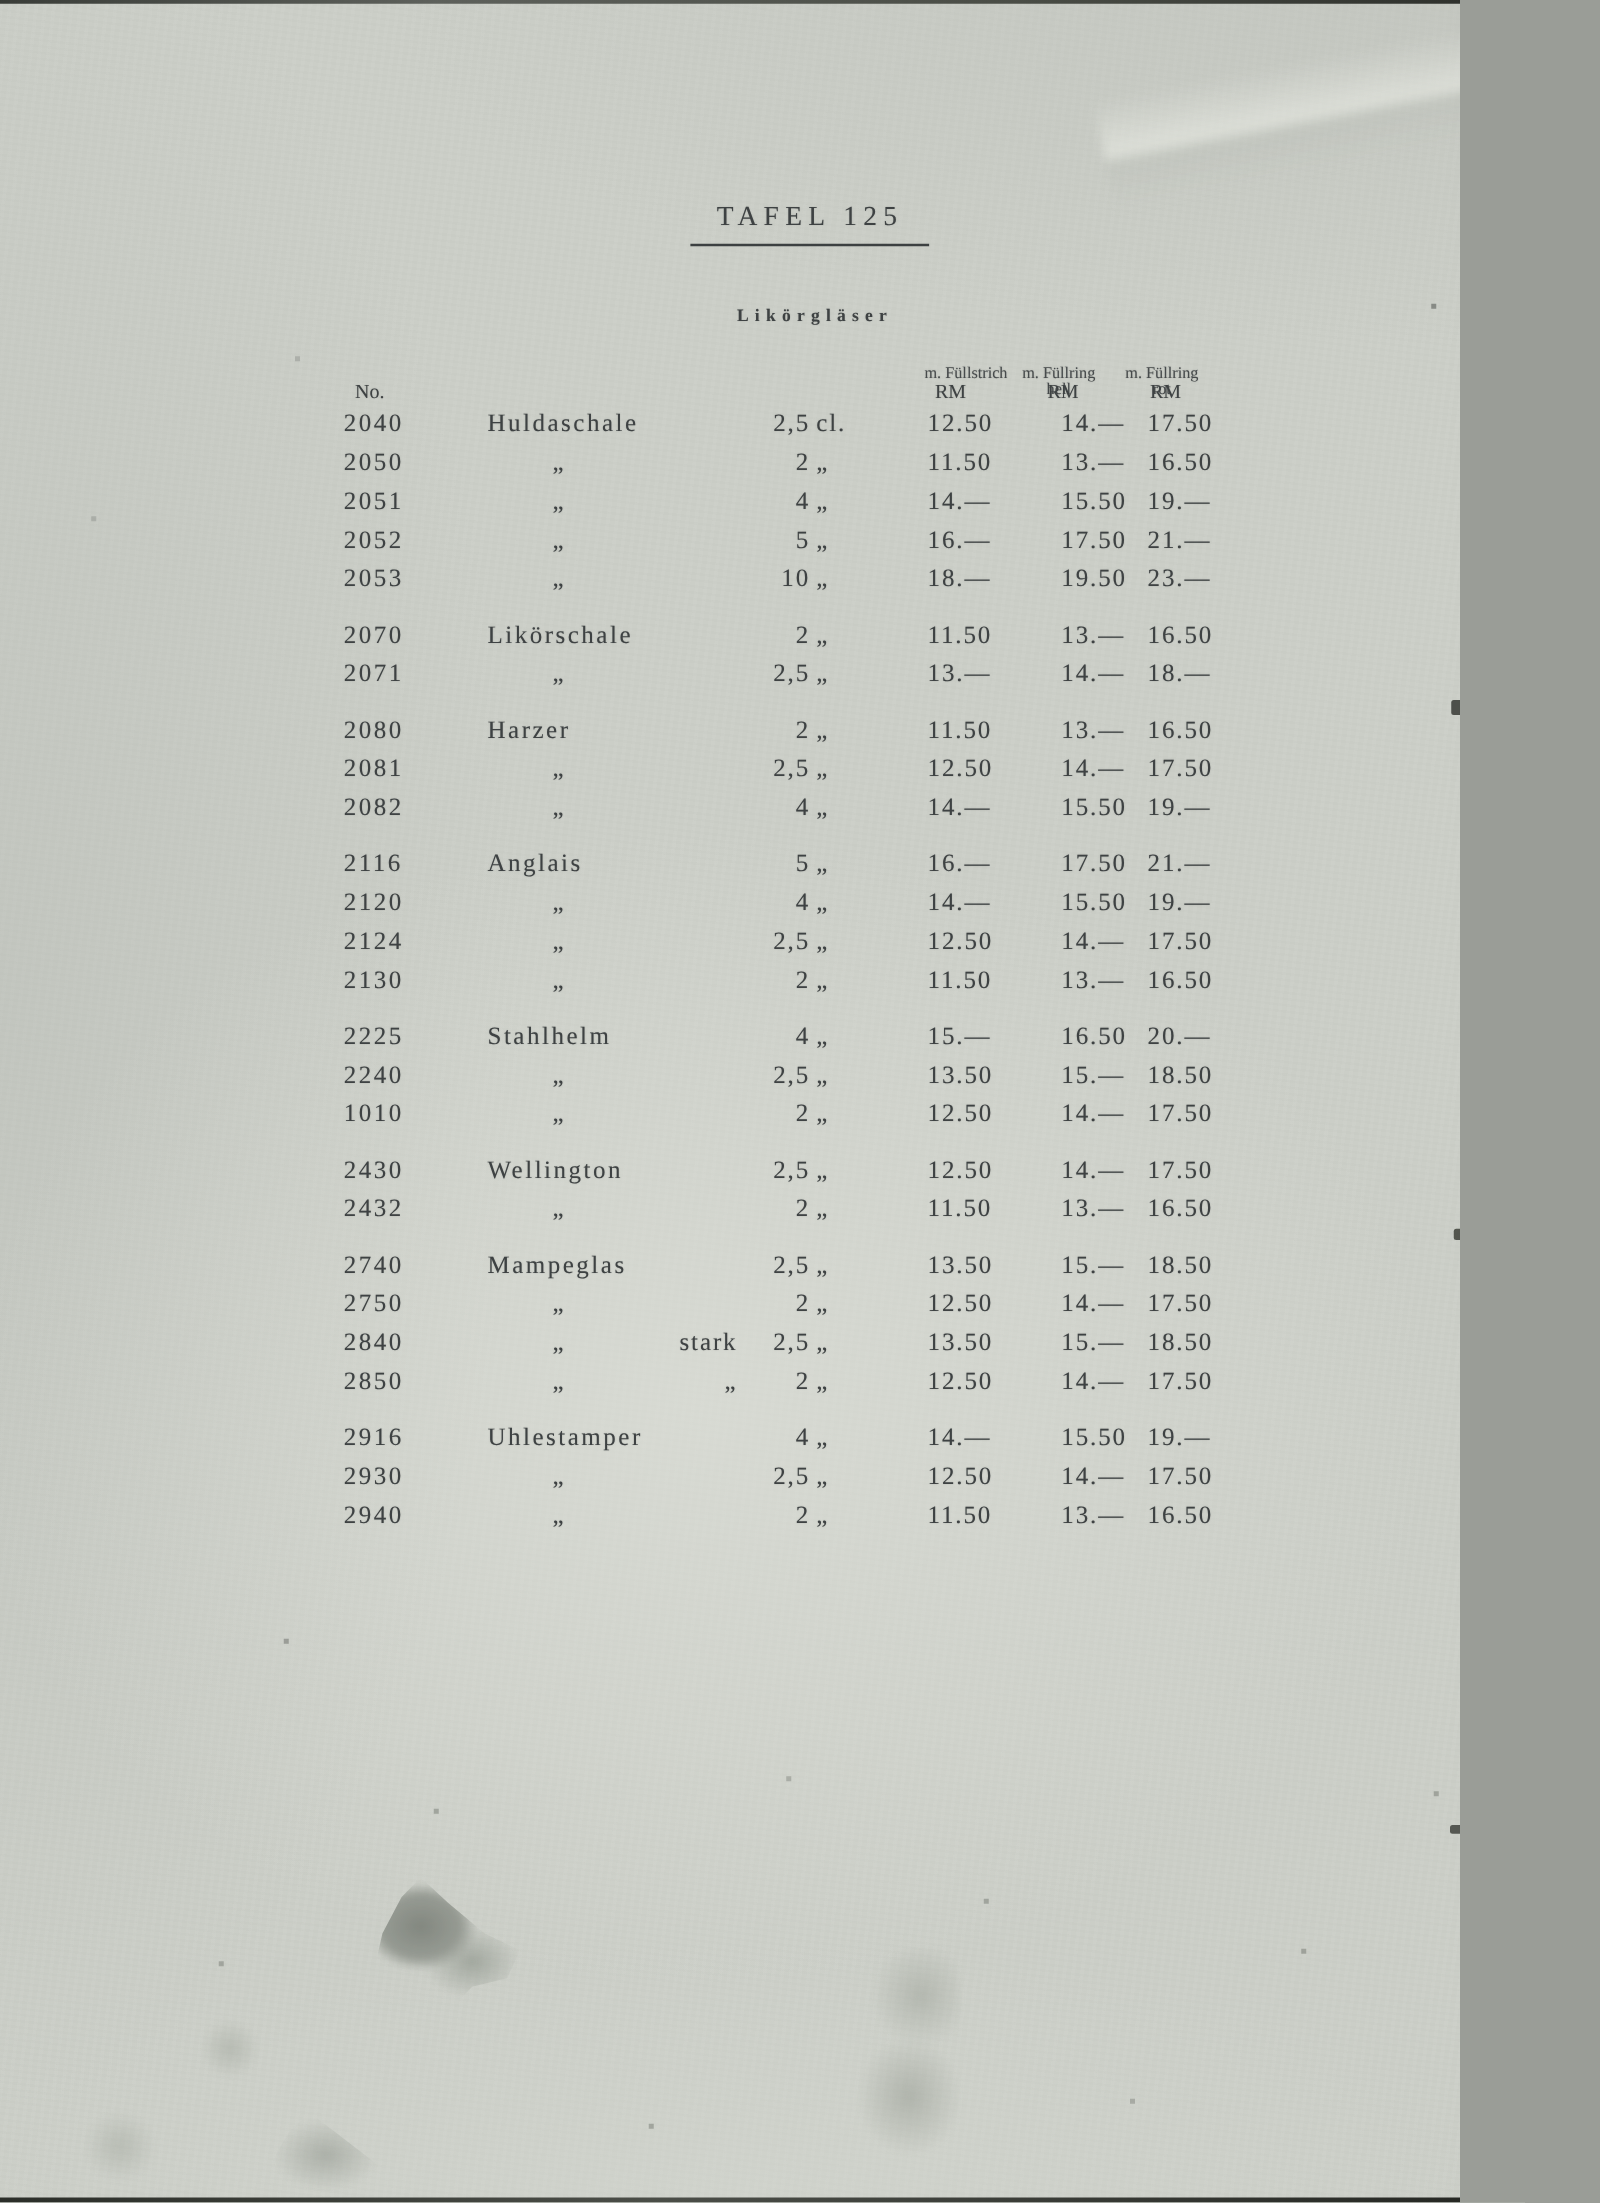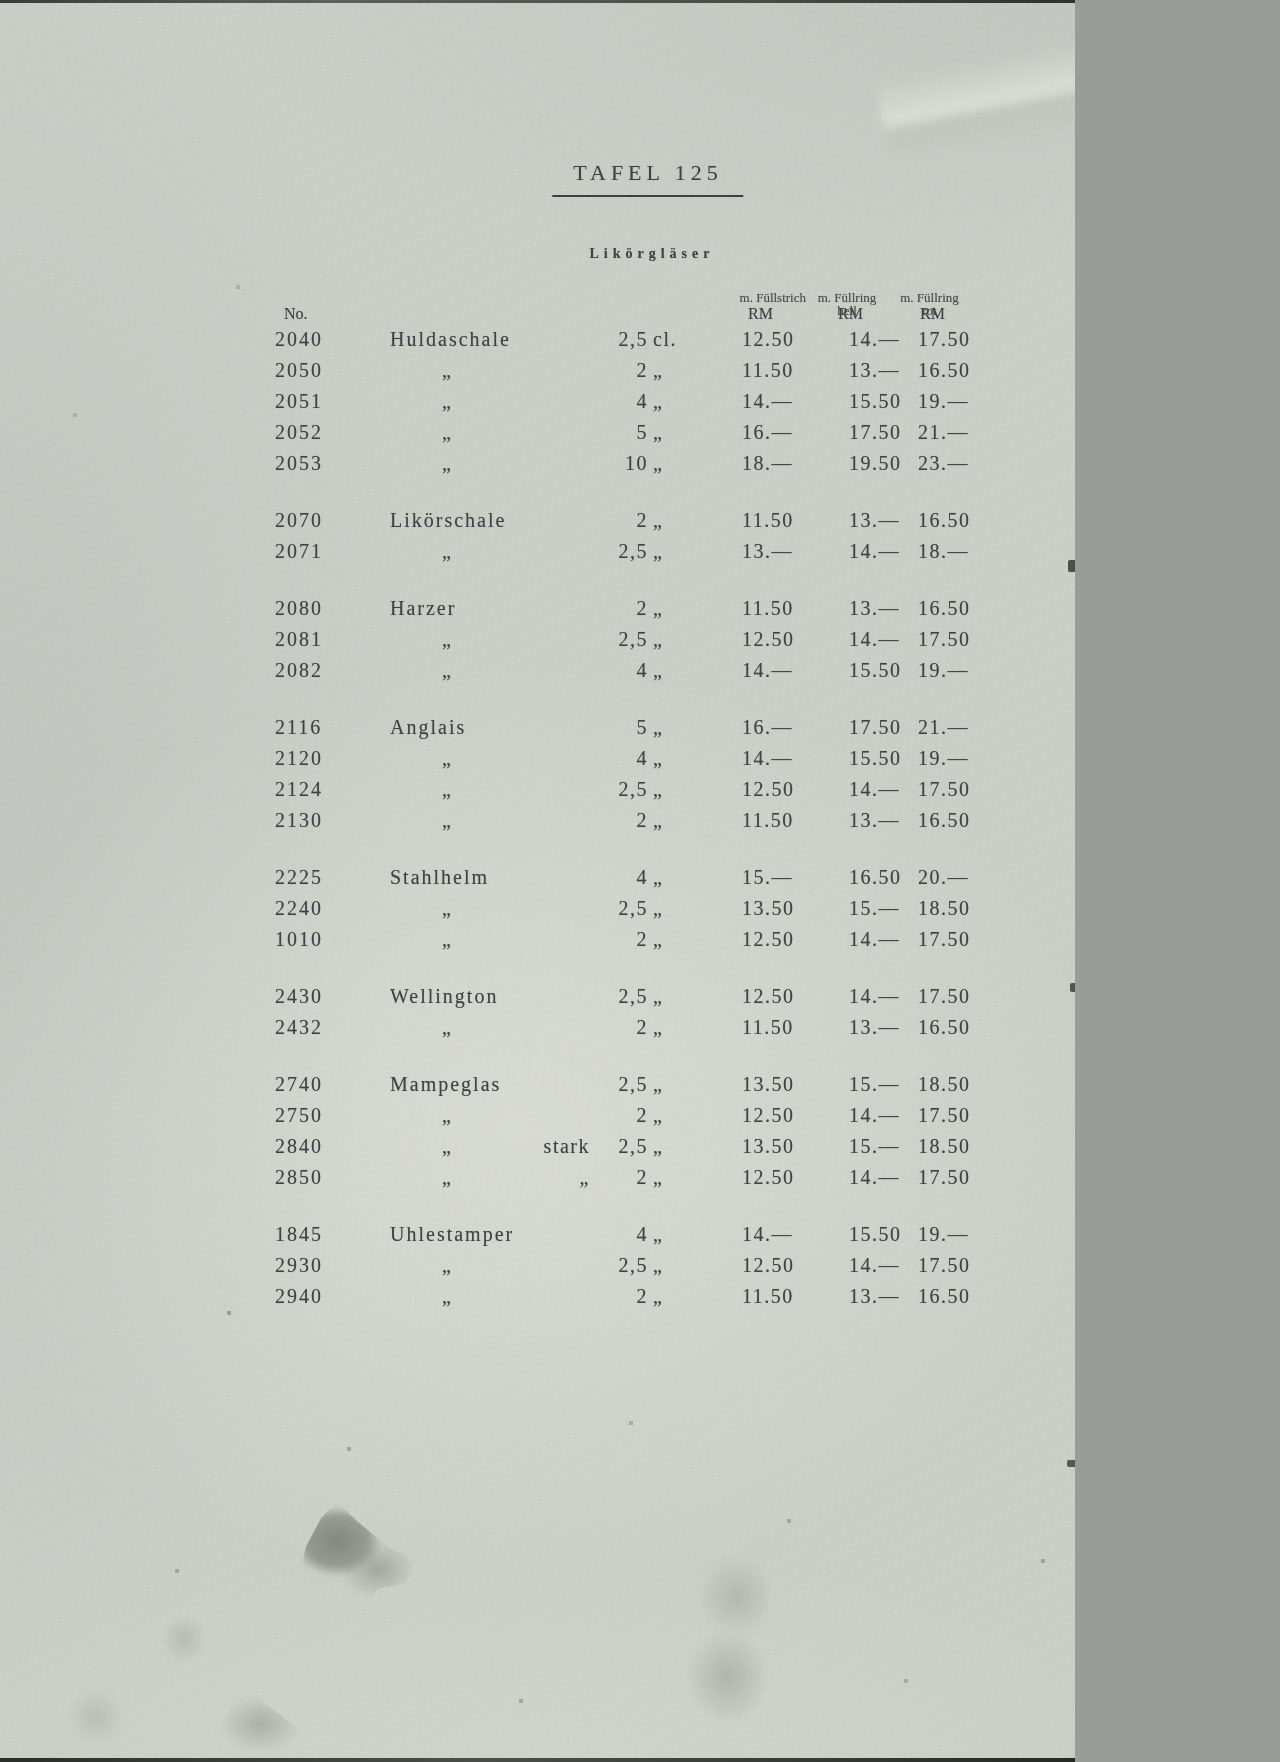--- a/index.html
+++ b/index.html
@@ -1,18 +1,18 @@
 <!DOCTYPE html>
 <html><head>
 <meta charset="utf-8">
 <style>
   html,body{margin:0;padding:0;background:#9a9d97;}
   .sheet{
     position:relative;
-    width:1075px;height:1762px;
+    width:1168px;height:1762px;
     overflow:hidden;
     font-family:"Liberation Serif","DejaVu Serif",serif;
     color:#3e4243;
     background-color:#cbcec7;
     background-image:
       radial-gradient(ellipse 950px 750px at 48% 64%, rgba(224,226,219,.60), rgba(224,226,219,0) 62%),
       radial-gradient(ellipse 1300px 420px at 100% 0%, rgba(183,186,180,.38), rgba(183,186,180,0) 66%),
       radial-gradient(ellipse 700px 1500px at 0% 45%, rgba(175,179,173,.32), rgba(175,179,173,0) 60%),
       radial-gradient(ellipse 900px 300px at 50% 100%, rgba(214,217,210,.45), rgba(214,217,210,0) 70%),
       repeating-linear-gradient(7deg, rgba(116,121,114,.025) 0 2px, rgba(0,0,0,0) 2px 5px),
@@ -40,21 +40,21 @@
 
   .h-fullstrich{ grid-column:6; text-align:right; white-space:nowrap; }
   .h-hell{ grid-column:7; text-align:center; position:relative; left:-12px; white-space:nowrap; }
   .h-rot { grid-column:8; text-align:center; position:relative; left:-14px; white-space:nowrap; }
   .h2line{ line-height:13px; }
   .h-no{ grid-column:1; padding-left:9px; }
   .h-rm1{ grid-column:6; padding-left:48px; }
   .h-rm2{ grid-column:7; padding-left:32px; }
   .h-rm3{ grid-column:8; padding-left:8px; }
 
-  .group{ margin-top:26px; }
+  .group{ margin-top:14px; }
   .group:first-child{ margin-top:0; }
   .row{ line-height:31px; height:31px; letter-spacing:1.5px; }
   .c{ white-space:nowrap; overflow:visible; }
   .c-no{ letter-spacing:2px; }
   .c-name{ letter-spacing:2px; }
   .c-name.dit{ padding-left:52px; letter-spacing:0; }
   .c-qual{ text-align:right; }
   .c-snum{ text-align:right; }
   .c-sunit{ padding-left:5px; }
   .c-p1{ padding-left:42px; }
@@ -388,21 +388,21 @@
     <div class="c c-qual">„</div>
     <div class="c c-snum">2</div>
     <div class="c c-sunit">„</div>
     <div class="c c-p1">12.50</div>
     <div class="c c-p2">14.—</div>
     <div class="c c-p3">17.50</div>
   </div>
       </div>
       <div class="group">
         <div class="row cols">
-    <div class="c c-no">1845</div>
+    <div class="c c-no">2916</div>
     <div class="c c-name">Uhlestamper</div>
     <div class="c c-qual"></div>
     <div class="c c-snum">4</div>
     <div class="c c-sunit">„</div>
     <div class="c c-p1">14.—</div>
     <div class="c c-p2">15.50</div>
     <div class="c c-p3">19.—</div>
   </div>
         <div class="row cols">
     <div class="c c-no">2930</div>

